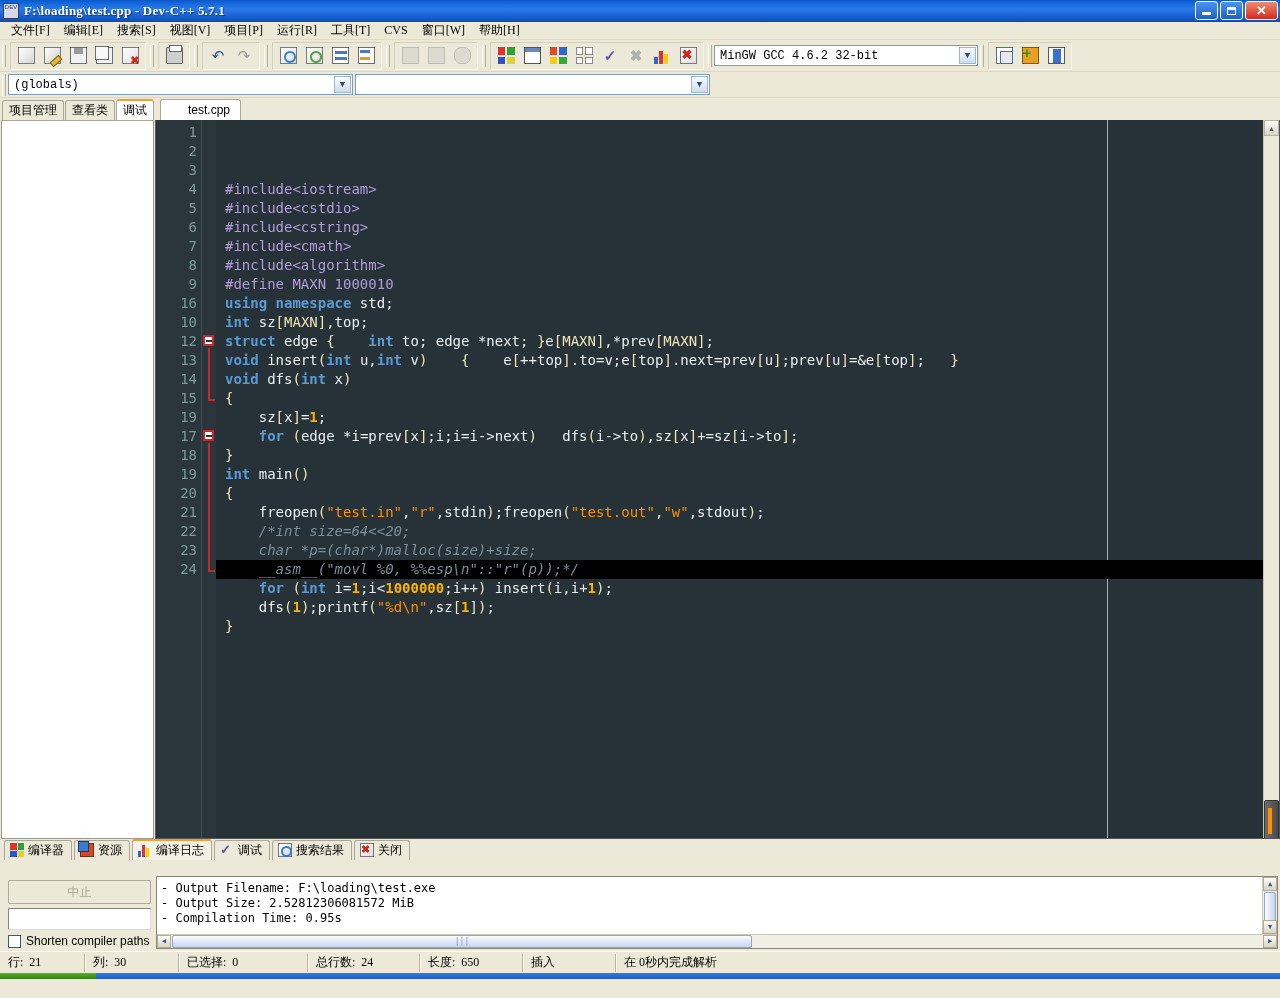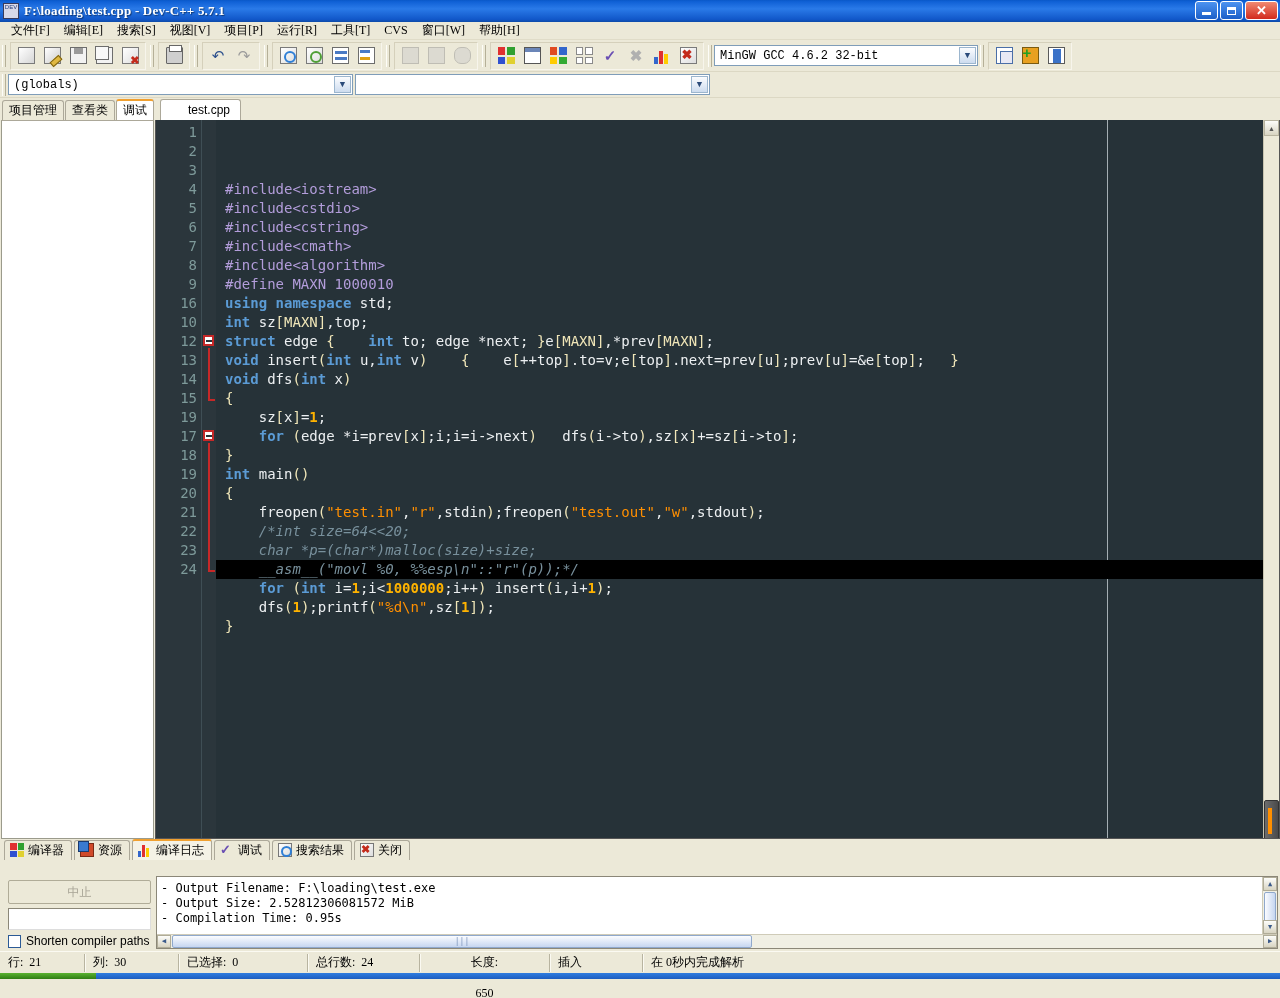--- a/index.html
+++ b/index.html
@@ -543,21 +543,21 @@
     <span>30</span>
   </div>
   <div class="sb-cell" style="width:129px;">
     <span>已选择:</span>&nbsp;&nbsp;
     <span>0</span>
   </div>
   <div class="sb-cell" style="width:112px;">
     <span>总行数:</span>&nbsp;&nbsp;
     <span>24</span>
   </div>
-  <div class="sb-cell" style="width:130px;flex-direction:column;">
+  <div class="sb-cell" style="width:103px;">
     <span>长度:</span>&nbsp;&nbsp;
     <span>650</span>
   </div>
   <div class="sb-cell" style="width:93px;">
     <span>插入</span>
   </div>
   <div class="sb-cell noborder">
     <span>在 0秒内完成解析</span>
   </div>
 </div>

